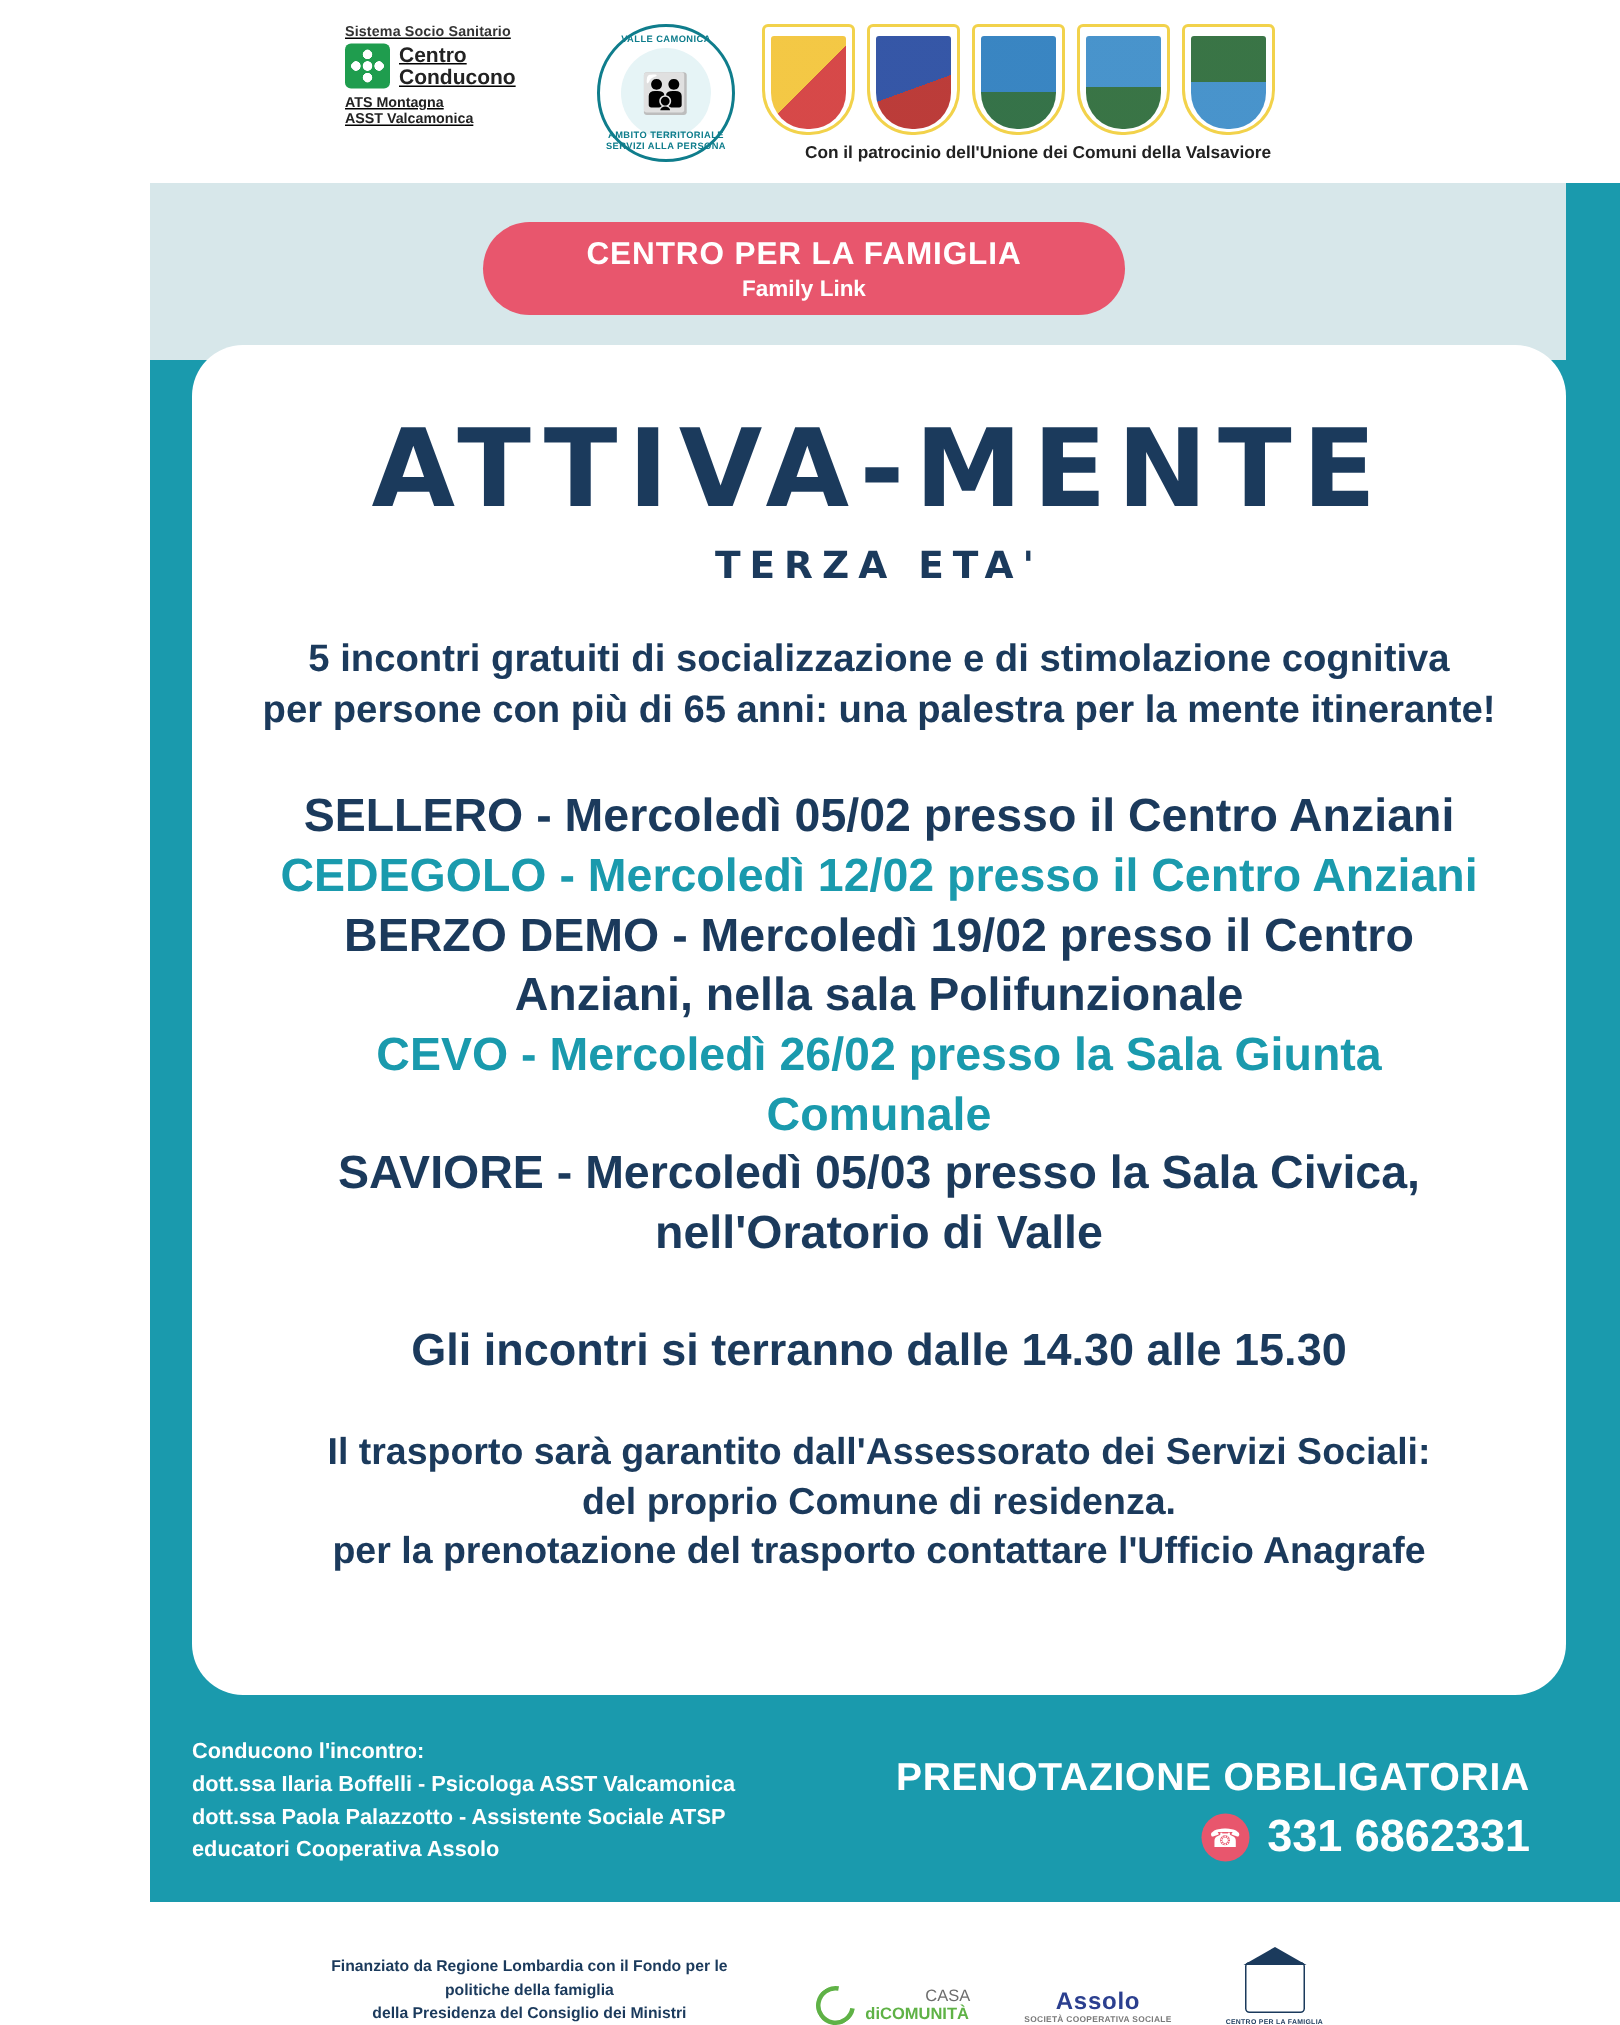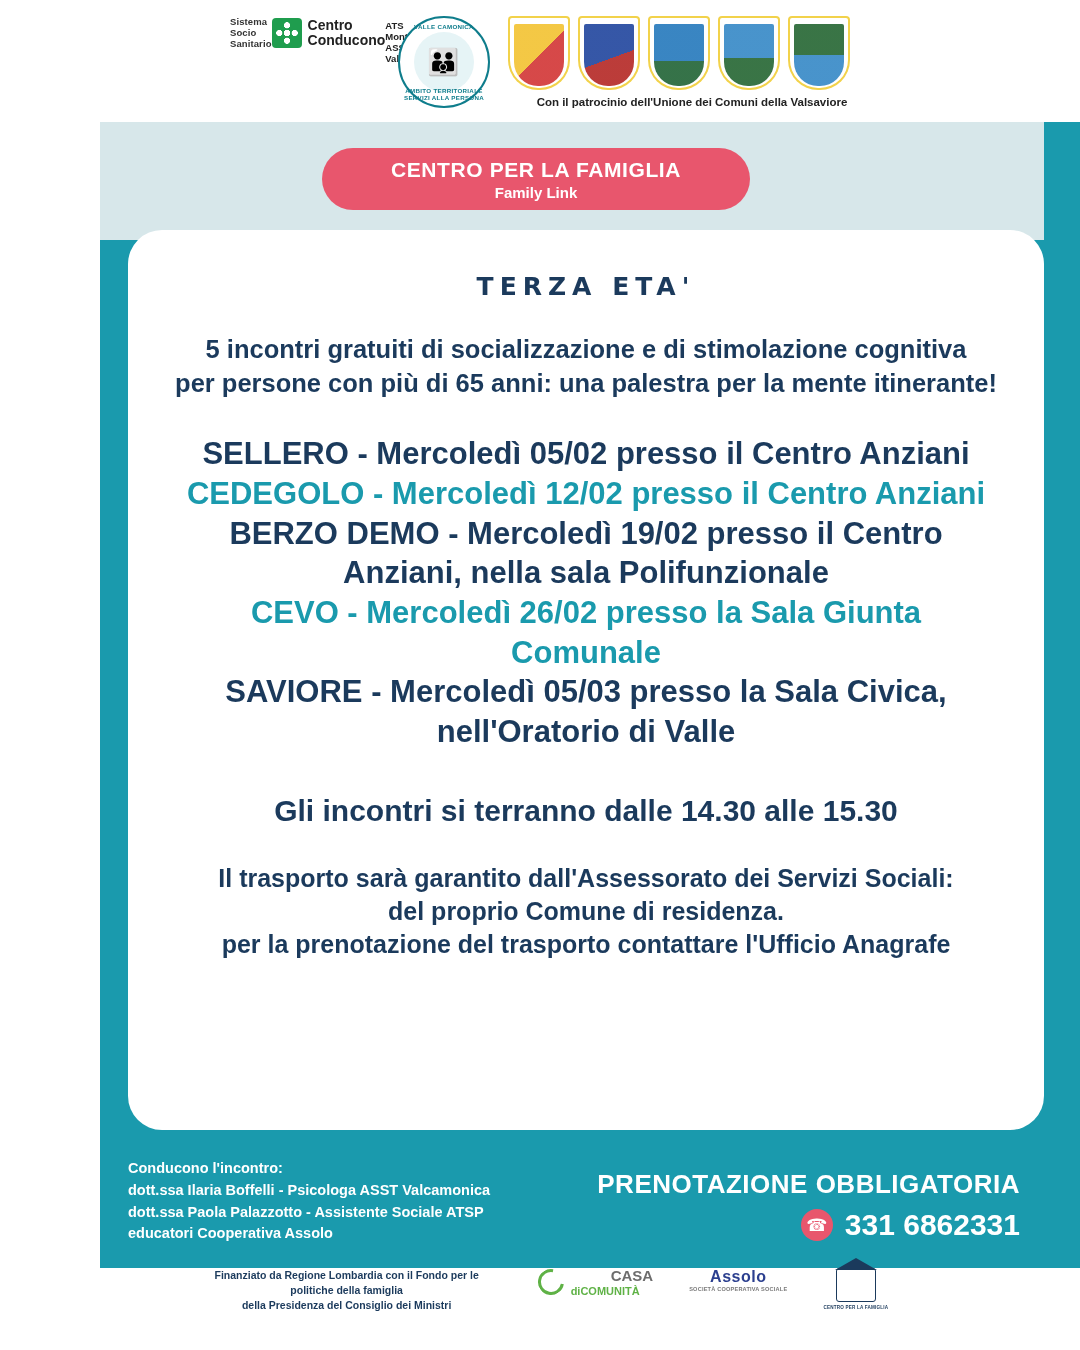--- a/index.html
+++ b/index.html
@@ -22,21 +22,21 @@
     top: 0; left: 0; right: 0;
     height: 122px;
     display: flex;
     align-items: flex-start;
     justify-content: center;
     gap: 18px;
     padding-top: 16px;
   }
   .logo-block { display: flex; flex-direction: column; align-items: center; }
 
-  .rl-logo { display: flex; flex-direction: row; align-items: flex-start; width: 150px; }
+  .rl-logo { display: flex; flex-direction: column; align-items: flex-start; width: 150px; text-decoration: underline; }
   .rl-top { font-size: 9.5px; color: #333; font-weight: 700; letter-spacing: .1px; }
   .rl-main { display: flex; align-items: center; gap: 6px; margin-top: 2px; }
   .rl-flower {
     width: 30px; height: 30px; background: #1f9d4e; border-radius: 4px;
     position: relative;
   }
   .rl-flower:before {
     content: ""; position: absolute; left: 50%; top: 50%;
     width: 17px; height: 17px; transform: translate(-50%,-50%) rotate(45deg);
     background:
@@ -211,36 +211,36 @@
   }
   .booking .bk-num { font-size: 30px; font-weight: 700; }
 
   
   .bottom {
     position: absolute;
     left: 0; right: 0; bottom: 0;
     height: 82px;
     background: #ffffff;
     display: flex;
-    align-items: flex-start;
+    align-items: flex-end;
     justify-content: center;
     gap: 36px;
   }
   .fin-text {
     font-size: 10.5px; color: #1b3a5c; font-weight: 700; text-align: center;
     line-height: 1.45; max-width: 310px;
   }
   .blogo { display: flex; align-items: center; gap: 7px; }
   .blogo .ring {
     width: 26px; height: 26px; border-radius: 50%;
     border: 3px solid #5fb246; border-right-color: transparent;
     transform: rotate(-35deg);
   }
   .blogo .bl-txt { line-height: 1.1; text-align: left; }
-  .blogo .bl-1 { font-size: 15px; color: #6d6d6d; font-weight: 700; margin-left: 40px; }
+  .blogo .bl-1 { font-size: 11px; color: #6d6d6d; font-weight: 400; margin-left: 40px; }
   .blogo .bl-2 { font-size: 11px; color: #5fb246; font-weight: 700; }
   .assolo { text-align: center; line-height: 1.1; }
   .assolo .a1 { font-size: 16px; color: #2b3f8f; font-weight: 700; letter-spacing: .5px; }
   .assolo .a2 { font-size: 5.6px; color: #7a7a7a; font-weight: 600; letter-spacing: .2px; }
   .house { display: flex; flex-direction: column; align-items: center; }
   .house .h-shape {
     width: 40px; height: 34px;
     border: 1.6px solid #1b3a5c;
     border-radius: 3px;
     position: relative;
@@ -301,20 +301,21 @@
     <div class="frame-notch"></div>
     <div class="frame-notch-right"></div>
   </div>
 
   <div class="pill">
     <div class="p1">CENTRO PER LA FAMIGLIA</div>
     <div class="p2">Family Link</div>
   </div>
 
   <div class="card">
+    <div class="title">ATTIVA-MENTE</div>
     <div class="subtitle">TERZA ETA'</div>
 
     <div class="intro">
       <div>5 incontri gratuiti di socializzazione e di stimolazione cognitiva</div>
       <div>per persone con più di 65 anni: una palestra per la mente itinerante!</div>
     </div>
 
     <div class="sessions">
       <div class="sess">SELLERO - Mercoledì 05/02 presso il Centro Anziani</div>
       <div class="sess alt">CEDEGOLO - Mercoledì 12/02 presso il Centro Anziani</div>

